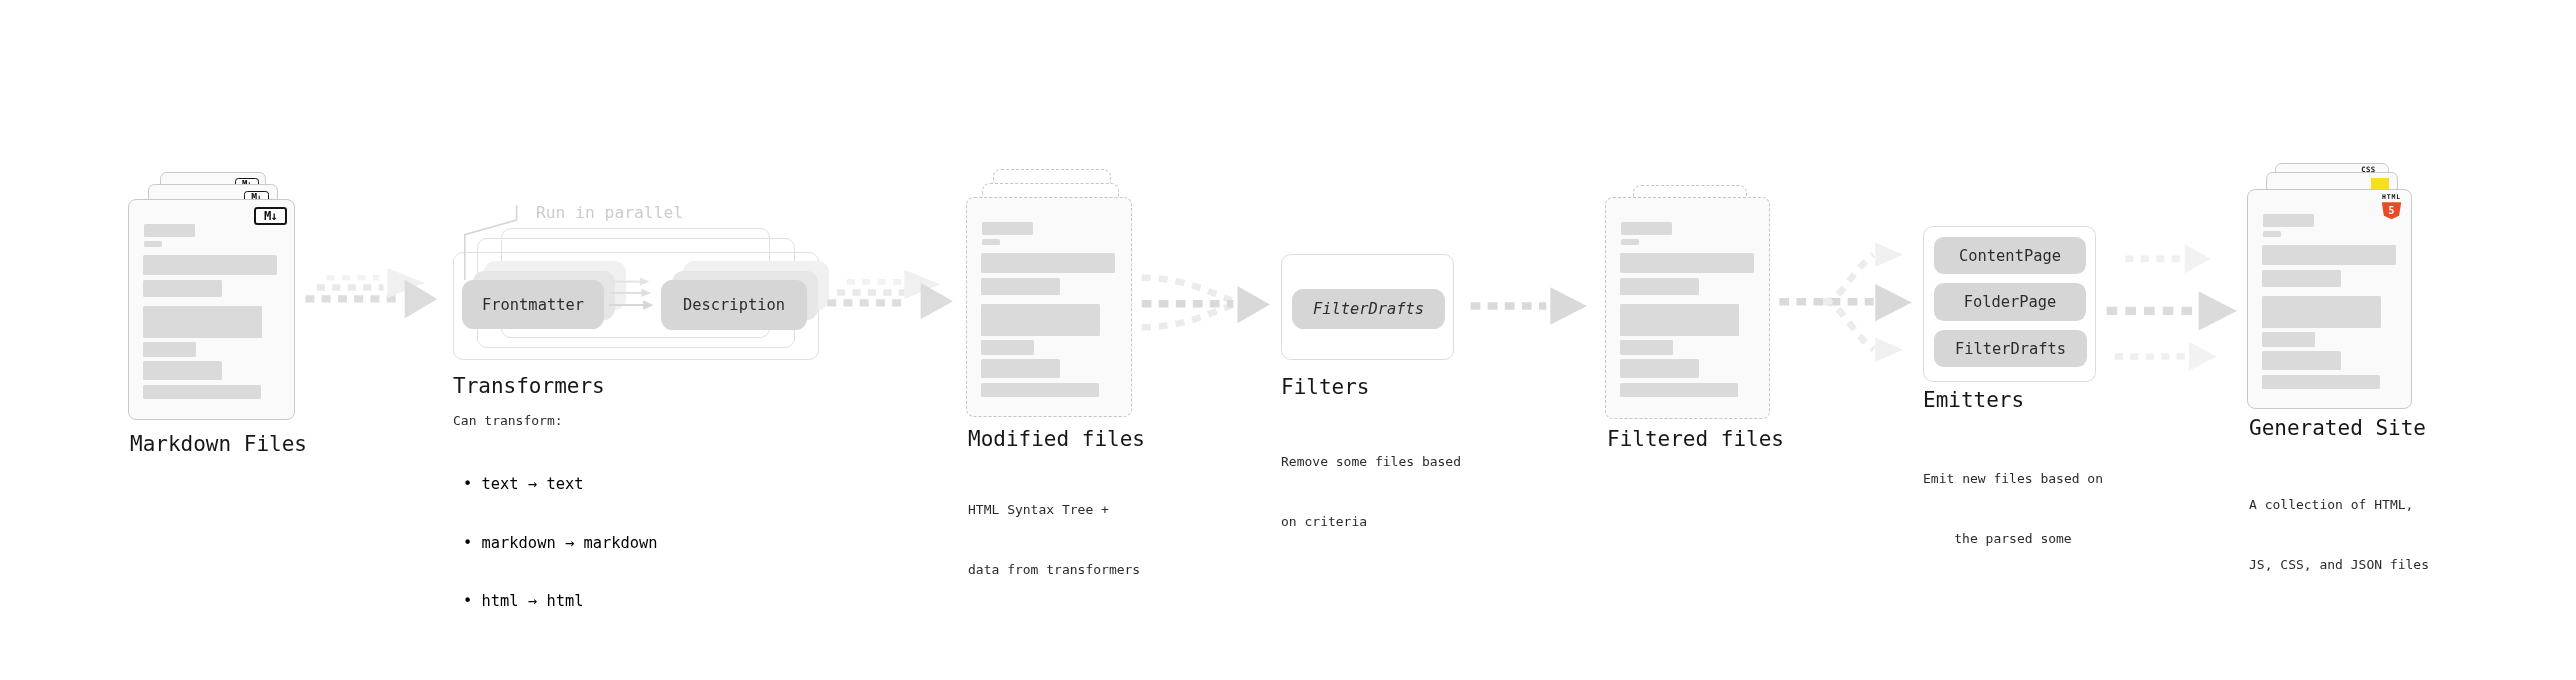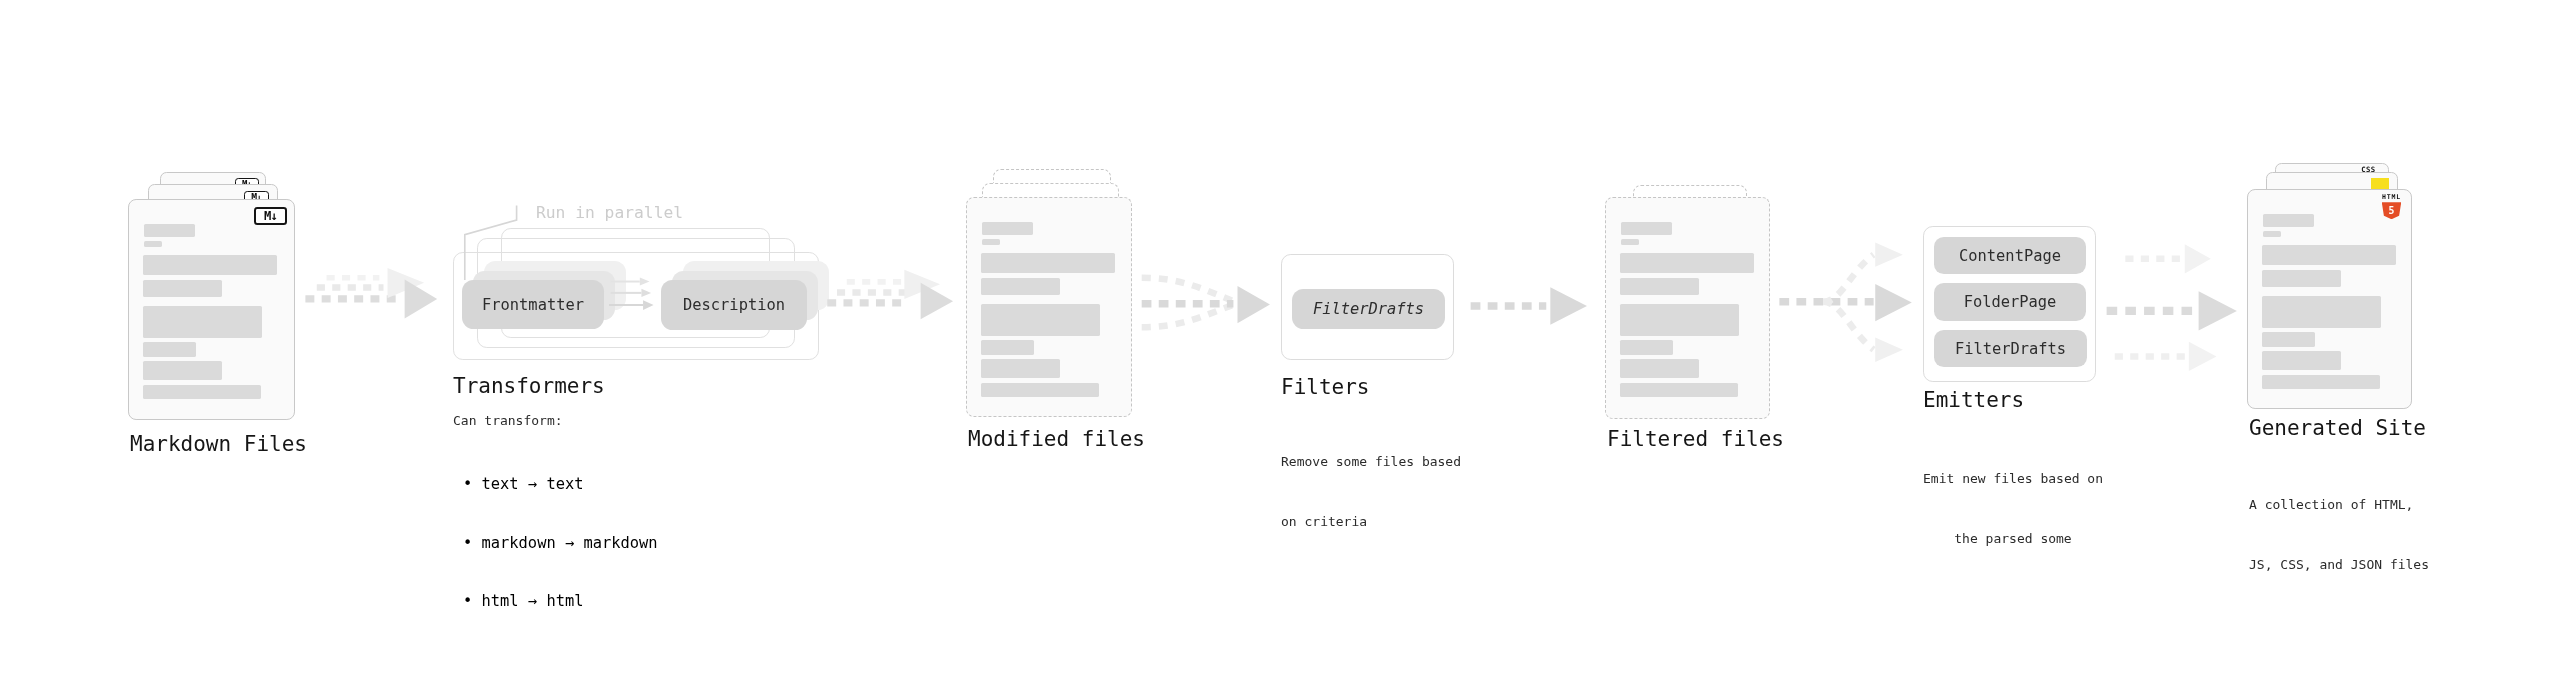--- a/index.html
+++ b/index.html
@@ -125,20 +125,24 @@
         <div class="bar" style="left: 15.4px; top: 41px; width: 18px; height: 5.7px;"></div>
         <div class="bar" style="left: 14px; top: 55px; width: 134px; height: 19.5px;"></div>
         <div class="bar" style="left: 14px; top: 80px; width: 79px; height: 17px;"></div>
         <div class="bar" style="left: 14px; top: 106px; width: 119px; height: 32px;"></div>
         <div class="bar" style="left: 14px; top: 142px; width: 53px; height: 14.6px;"></div>
         <div class="bar" style="left: 14px; top: 161px; width: 79px; height: 18.7px;"></div>
         <div class="bar" style="left: 14px; top: 185px; width: 118px; height: 14px;"></div>
       </div>
   </div>
   <div class="title" style="left:968px;top:427px;">Modified files</div>
+  <div class="sub" style="left:968px;top:459px;">
+    <span>HTML Syntax Tree +</span>
+    <span>data from transformers</span>
+  </div>
 
   <svg style="left:1136px;top:268px;" width="138" height="65" viewBox="0 0 170 80">
     <path d="M 7 12 C 55 12 80 25 118 40" fill="none" stroke="#ebebeb" stroke-width="8" stroke-dasharray="11 10"></path>
     <path d="M 7 73 C 55 73 80 60 118 46" fill="none" stroke="#ebebeb" stroke-width="8" stroke-dasharray="11 10"></path>
     <line x1="7" y1="44" x2="120" y2="44" stroke="#d9d9d9" stroke-width="9" stroke-dasharray="12 9"></line>
     <polygon points="125,22 165,45 125,68" fill="#d9d9d9"></polygon>
   </svg>
 
   <div class="wbox" style="left:1281px;top:254px;width:173px;height:106px;"></div>
   <div class="pill" style="left:1292px;top:289px;width:153px;height:40px;font-style:italic;">FilterDrafts</div>

